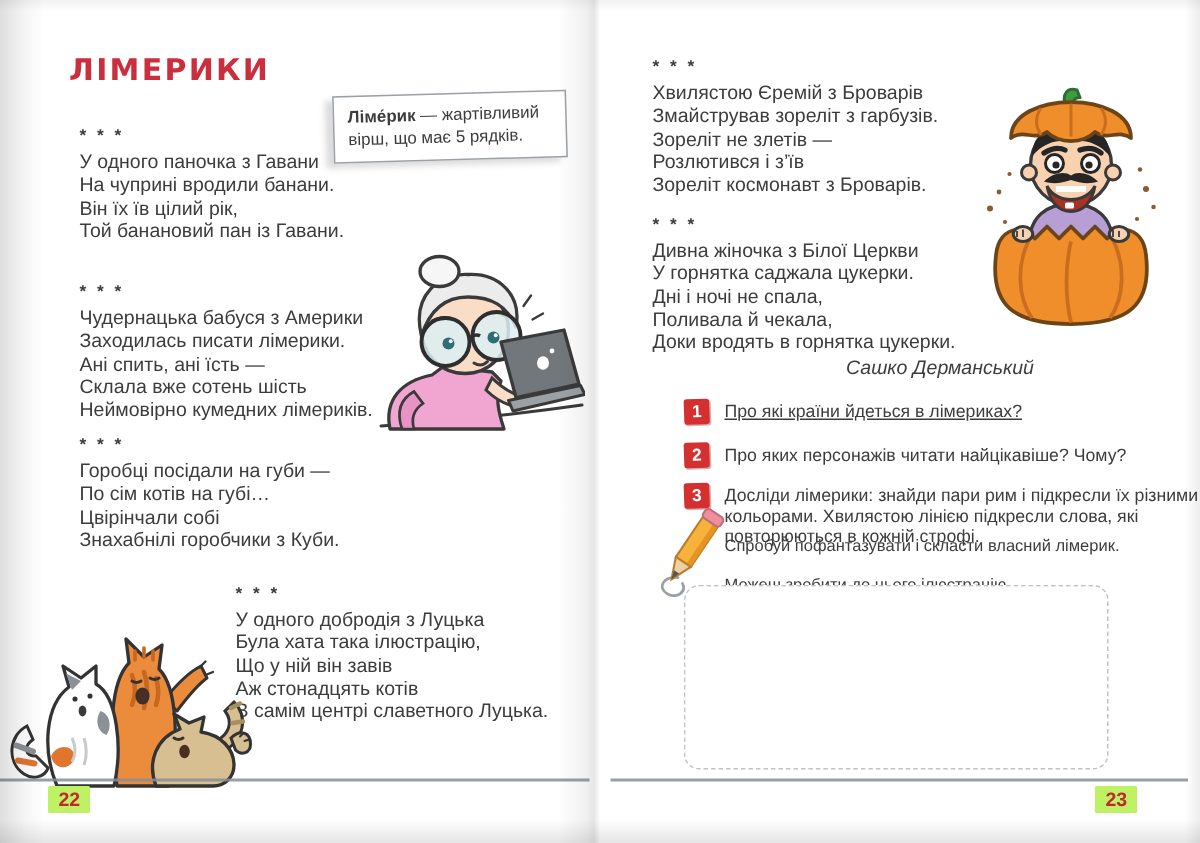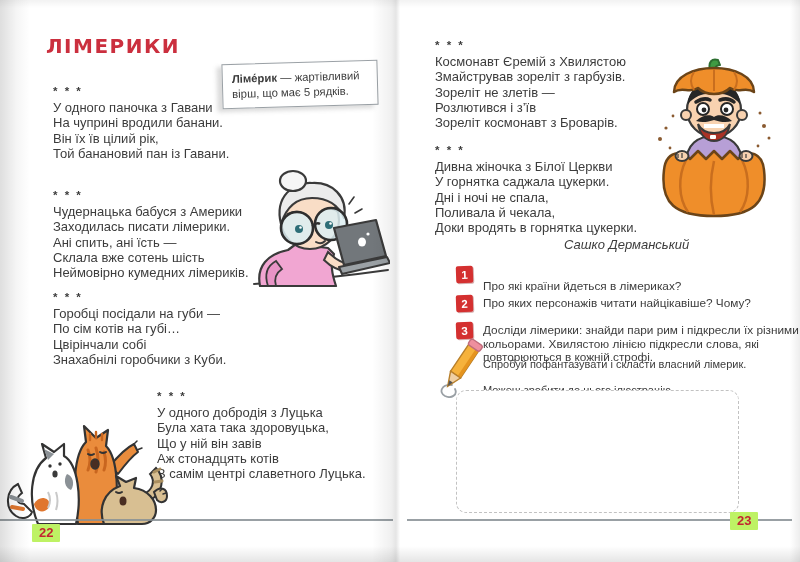--- a/index.html
+++ b/index.html
@@ -94,21 +94,21 @@
   <div class="sep">* * *</div>
   <div class="pline">Горобці посідали на губи —</div>
   <div class="pline">По сім котів на губі…</div>
   <div class="pline">Цвірінчали собі</div>
   <div class="pline">Знахабнілі горобчики з Куби.</div>
 </div>
 
 <div class="poem" style="left:157px;top:389px;">
   <div class="sep">* * *</div>
   <div class="pline">У одного добродія з Луцька</div>
-  <div class="pline">Була хата така здоровуцька,</div>
+  <div class="pline">Була хата така ілюстрацію,</div>
   <div class="pline">Що у ній він завів</div>
   <div class="pline">Аж стонадцять котів</div>
   <div class="pline">В самім центрі славетного Луцька.</div>
 </div>
 
 <svg class="illu" style="left:236px;top:168px;" width="154" height="122" viewBox="0 0 154 122">
   <path d="M18,116 C60,113 110,108 152,102" stroke="#3a3a3a" stroke-width="2" fill="none" stroke-linecap="round"></path>
   <path d="M24,118 C20,98 32,86 52,82 L60,76 L92,80 L98,86 C94,96 96,106 100,118 Z" fill="#f1a6d2" stroke="#3a3a3a" stroke-width="2.2" stroke-linejoin="round"></path>
   <path d="M32,118 C28,106 31,98 40,93 L46,101 C40,105 38,111 40,118 Z" fill="#e893c6" stroke="#3a3a3a" stroke-width="1.8"></path>
   <circle cx="74" cy="52" r="29" fill="#f9ddc6" stroke="#3a3a3a" stroke-width="2.2"></circle>
@@ -158,21 +158,21 @@
     <circle cx="56" cy="60" r="1.7" fill="#333"></circle>
   <ellipse cx="51" cy="70" rx="2.6" ry="3.6" fill="#3a3a3a"></ellipse>
   <path d="M44,88 q4,8 0,16 M52,88 q3,9 0,18" stroke="#c9c9c9" stroke-width="2" fill="none"></path>
 </svg>
 
 <div class="footer-line" style="left:0;top:519px;width:393px;"></div>
 <div class="pagenum" style="left:32px;top:524px;">22</div>
 
 <div class="poem" style="left:435px;top:38px;">
   <div class="sep">* * *</div>
-  <div class="pline">Космонавт Єремій з Хвилястою</div>
+  <div class="pline">Хвилястою Єремій з Броварів</div>
   <div class="pline">Змайстрував зореліт з гарбузів.</div>
   <div class="pline">Зореліт не злетів —</div>
   <div class="pline">Розлютився і з’їв</div>
   <div class="pline">Зореліт космонавт з Броварів.</div>
 </div>
 
 <div class="poem" style="left:435px;top:143px;">
   <div class="sep">* * *</div>
   <div class="pline">Дивна жіночка з Білої Церкви</div>
   <div class="pline">У горнятка саджала цукерки.</div>
@@ -215,21 +215,21 @@
   <path d="M16,112 C12,146 28,158 66,158 C104,158 120,146 116,112 C115,102 110,96 102,95 L98,94 L90,101 L82,93 L74,101 L66,93 L58,101 L50,93 L42,101 L34,94 L30,95 C22,96 17,102 16,112 Z" fill="#ef8e2a" stroke="#6b4418" stroke-width="2.5" stroke-linejoin="round"></path>
   <path d="M38,102 C30,118 30,140 40,154 M66,103 C62,120 62,140 66,157 M94,102 C102,118 102,140 92,154" stroke="#c96e1e" stroke-width="2.5" fill="none"></path>
   <ellipse cx="34" cy="98" rx="6.5" ry="5" fill="#f8d2b0" stroke="#3a3a3a" stroke-width="2"></ellipse>
   <ellipse cx="98" cy="98" rx="6.5" ry="5" fill="#f8d2b0" stroke="#3a3a3a" stroke-width="2"></ellipse>
   <path d="M30,96 v4 M34,95 v5 M94,95 v5 M98,96 v4" stroke="#3a3a3a" stroke-width="1.2"></path>
 </svg>
 
 <div class="q-num" style="left:456px;top:266px;">
     <span>1</span>
   </div>
-<div class="q-text" style="left:483px;top:280px;width:300px;">Про які країни йдеться в лімериках?</div>
+<div class="q-text" style="left:483px;top:268px;width:300px;text-decoration:underline;">Про які країни йдеться в лімериках?</div>
 
 <div class="q-num" style="left:456px;top:295px;">
     <span>2</span>
   </div>
 <div class="q-text" style="left:483px;top:297px;width:320px;">Про яких персонажів читати найцікавіше? Чому?</div>
 
 <div class="q-num" style="left:456px;top:322px;">
     <span>3</span>
   </div>
 <div class="q-text" style="left:483px;top:324px;width:324px;">Досліди лімерики: знайди пари рим і підкресли їх різними кольорами. Хвилястою лінією підкресли слова, які повторюються в кожній строфі.</div>
@@ -244,19 +244,19 @@
     <polygon points="22,46 26,46 24,52" fill="#555"></polygon>
   </g>
 </svg>
 
 <div class="task-text" style="top:358px;width:310px;">Спробуй пофантазувати і скласти власний лімерик.</div>
 <div class="task-text" style="top:384px;width:310px;">Можеш зробити до нього ілюстрацію.</div>
 
 <div class="draw-box"></div>
 
 <div class="footer-line" style="left:407px;top:519px;width:385px;"></div>
-<div class="pagenum" style="left:730px;top:512px;">23</div>
+<div class="pagenum" style="left:730px;top:524px;">23</div>
 
 <div class="shade shade-left"></div>
 <div class="shade shade-gutter"></div>
 <div class="shade shade-right"></div>
 <div class="shade shade-bottom"></div>
 <div class="shade shade-top"></div>
 
 </body></html>

